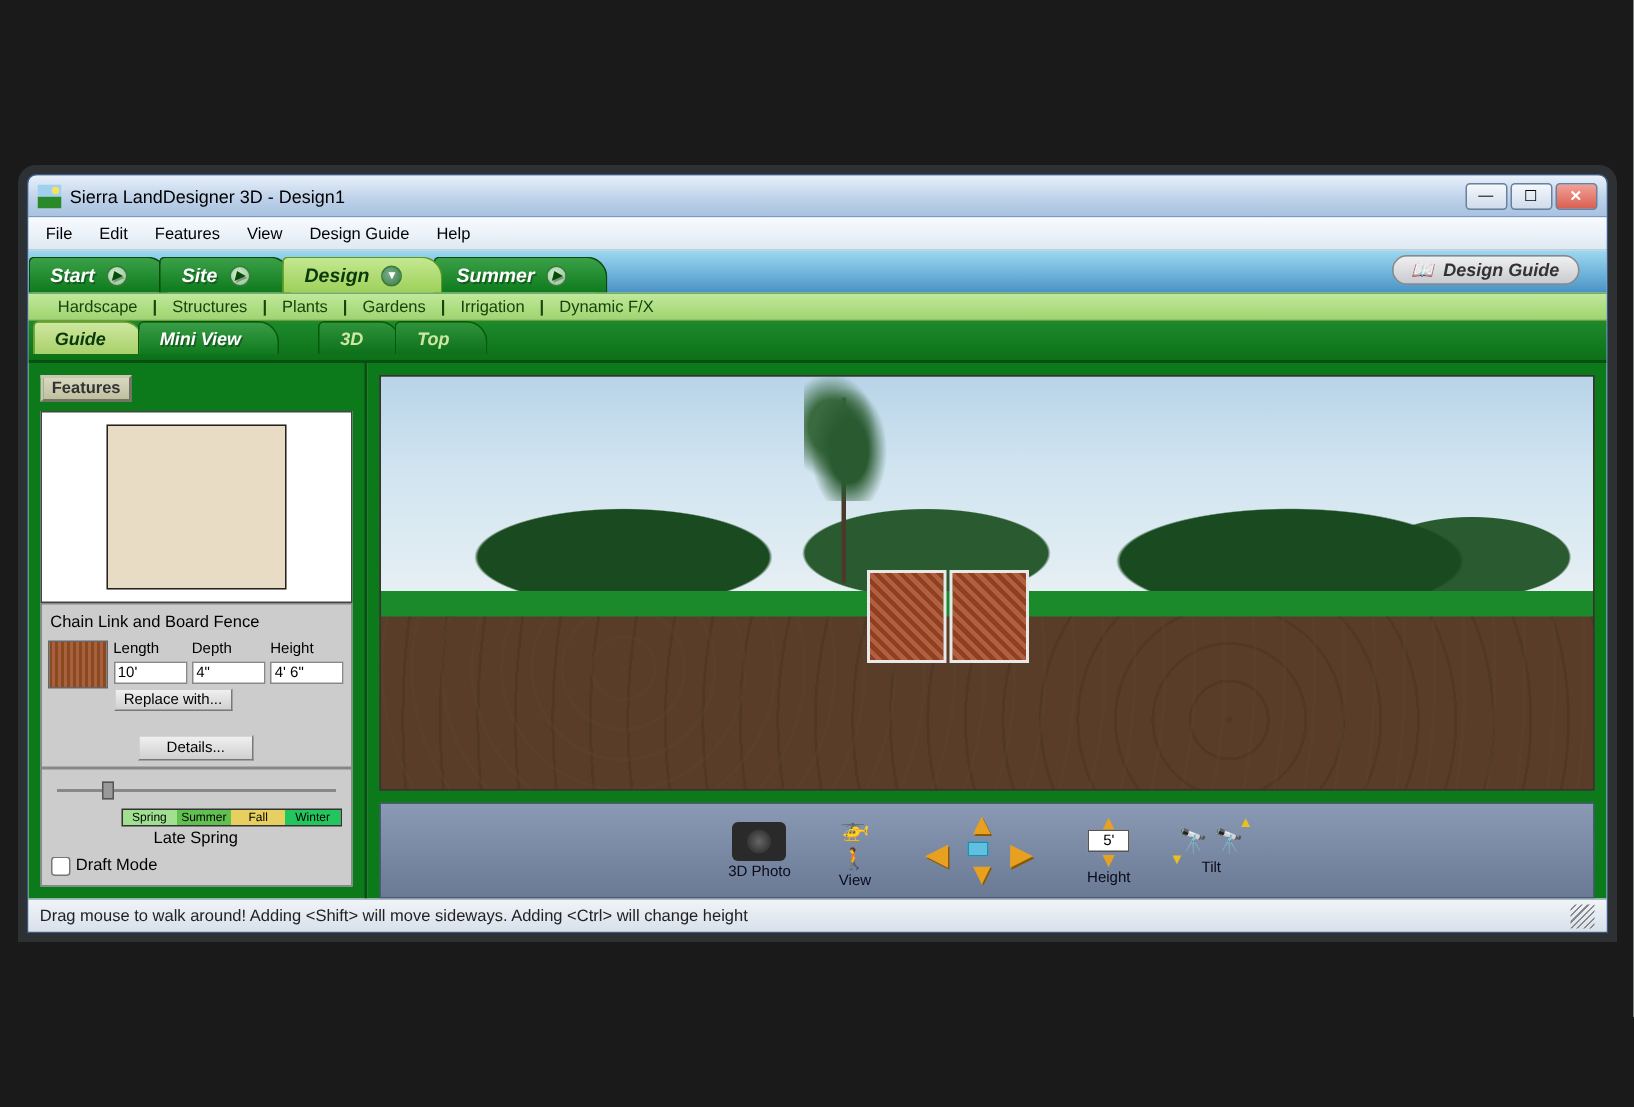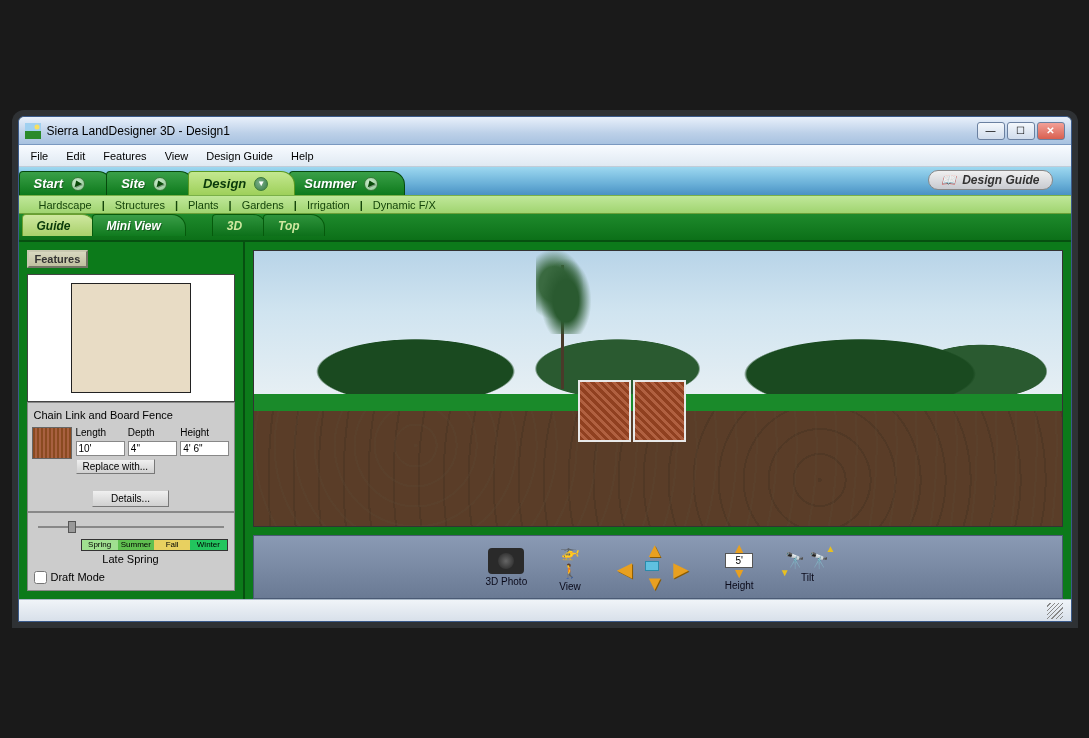--- a/index.html
+++ b/index.html
@@ -266,15 +266,16 @@
             <span class="tri" style="top:-8px;right:-6px">▲</span>
             <span class="tri" style="bottom:-8px;left:-6px">▼</span>
           </div>
           <div class="ctl-label">Tilt</div>
         </div>
       </div>
     </div>
   </div>
 
   <div class="statusbar">
+    <span>Drag mouse to walk around!  Adding &lt;Shift&gt; will move sideways. Adding &lt;Ctrl&gt; will change height</span>
     <div class="status-grip"></div>
   </div>
 </div>
 
 </body></html>

